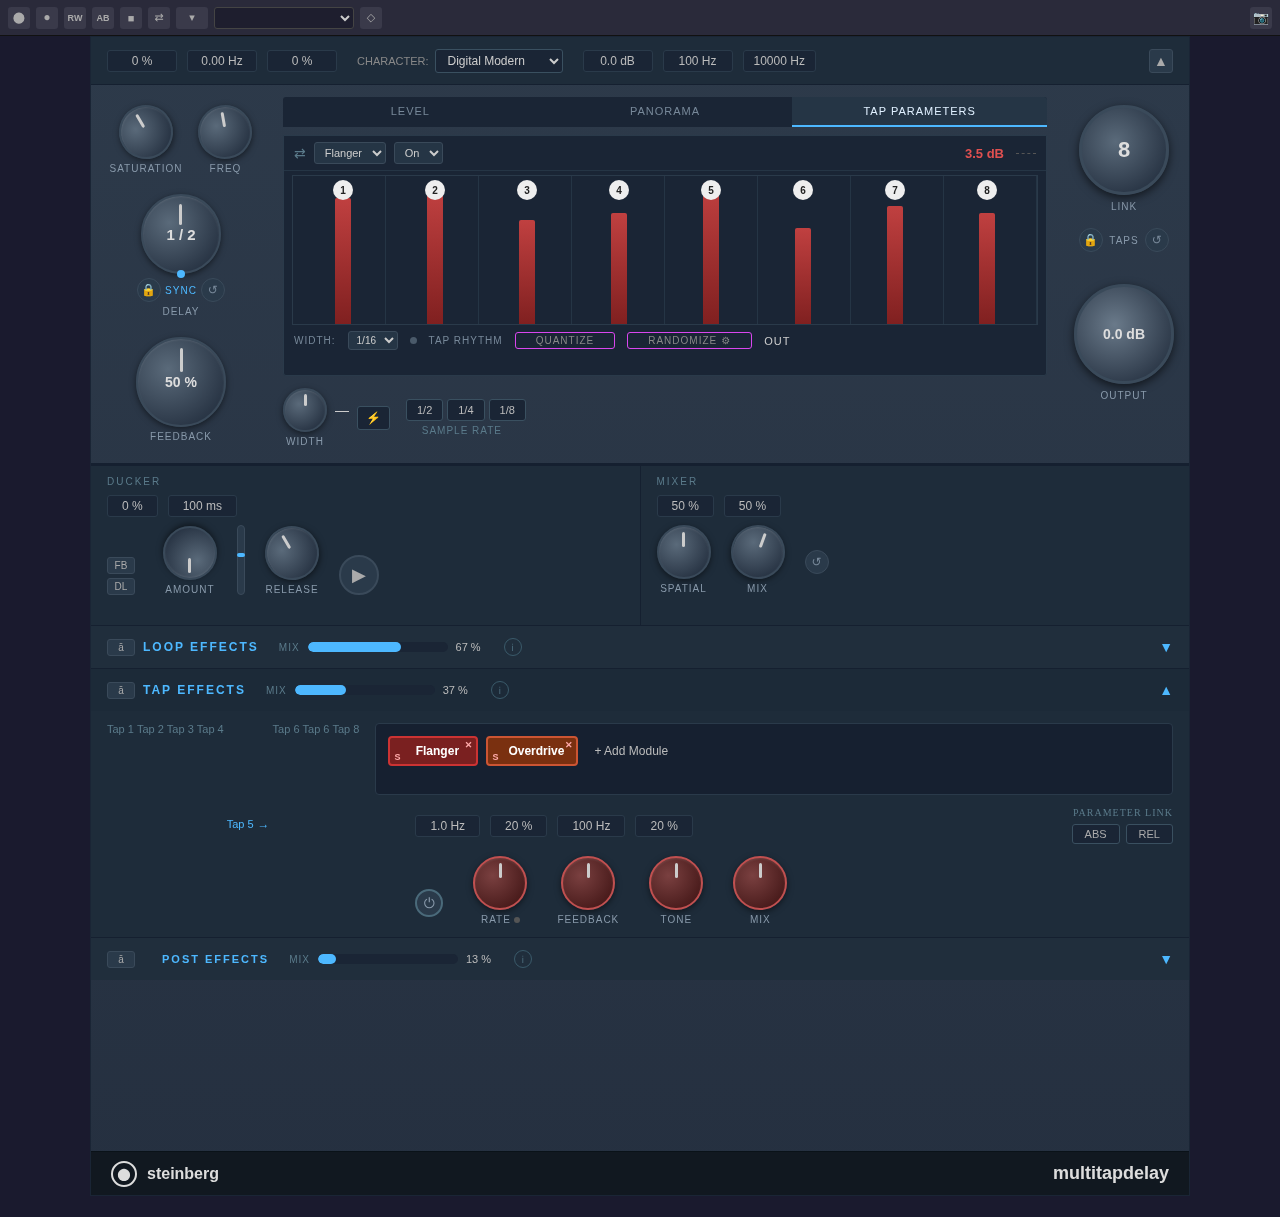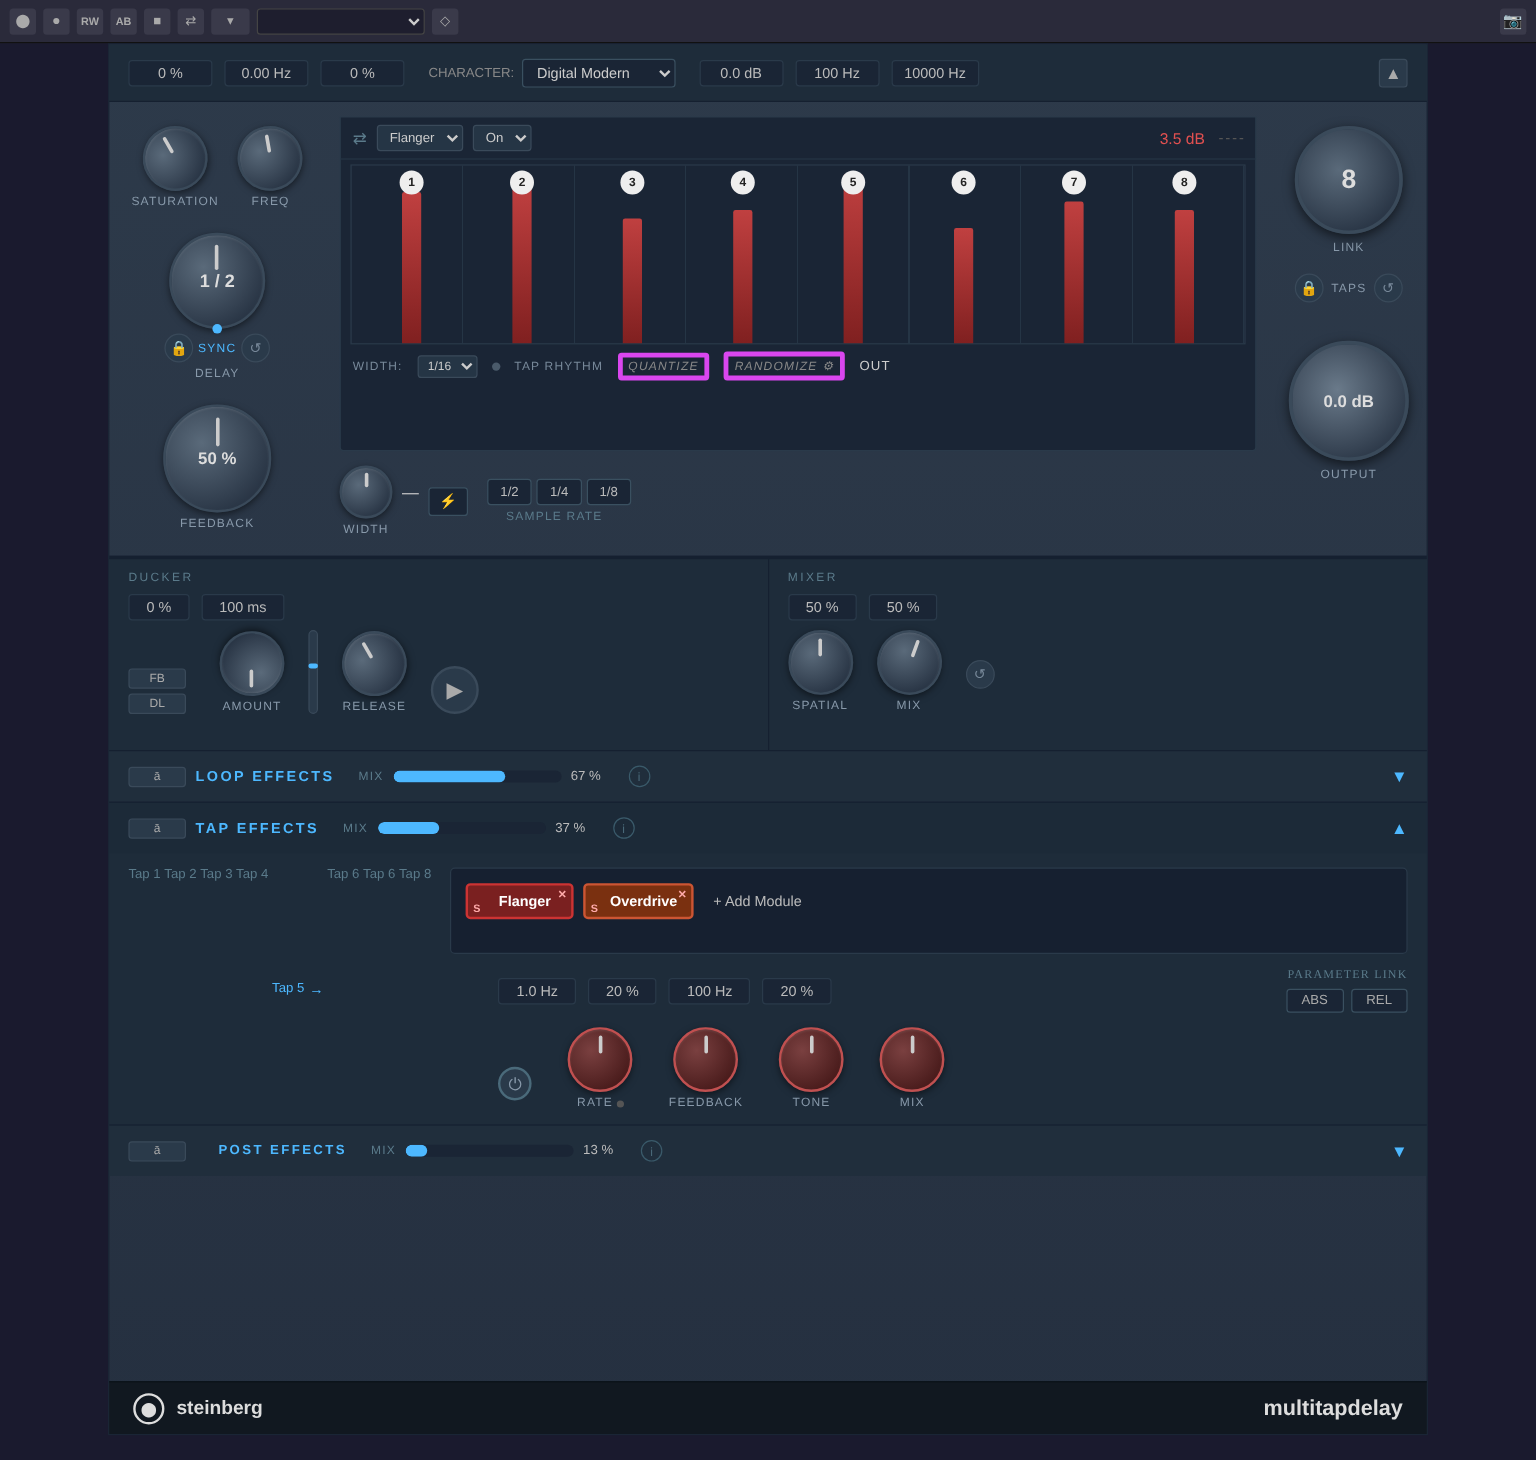--- a/index.html
+++ b/index.html
@@ -228,21 +228,21 @@
       border-radius: 3px;
       color: #ccc;
       font-size: 11px;
       padding: 3px 6px;
       cursor: pointer;
     }
     .tap-value-label {
       margin-left: auto;
       color: #e05050;
       font-size: 13px;
-      font-weight: normal;
+      font-weight: bold;
     }
 
     
     .tap-grid {
       position: relative;
       height: 160px;
       margin: 0 8px;
       border: 1px solid #2a3a4a;
       background: repeating-linear-gradient(
         90deg,
@@ -310,27 +310,27 @@
       padding: 2px 4px;
     }
     .grid-dot {
       width: 7px; height: 7px;
       background: #4a5a6a;
       border-radius: 50%;
       display: inline-block;
     }
     .grid-btn {
       background: #1a2535;
-      border: 4px solid #d946ef;
+      border: 1px solid #d946ef;
       border-radius: 3px;
       color: #888;
       font-size: 10px;
-      padding: 2px 5px;
-      cursor: pointer;
-      display: flex; align-items: center; gap: 4px; font-style: italic;
+      padding: 2px 20px;
+      cursor: pointer;
+      display: flex; align-items: center; gap: 4px;
     }
     .out-label { color: #ccc; font-size: 11px; }
 
     
     .right-col {
       width: 130px;
       display: flex;
       flex-direction: column;
       align-items: center;
       padding: 20px 10px;
@@ -403,21 +403,21 @@
       margin-right: 8px;
     }
     .fb-btn {
       background: #2a3a4a;
       border: 1px solid #3a4a5a;
       border-radius: 3px;
       color: #aaa;
       font-size: 10px;
       padding: 2px 6px;
       cursor: pointer;
-      width: 48px;
+      width: 28px;
       text-align: center;
     }
 
     
     .play-btn {
       width: 40px; height: 40px;
       border-radius: 50%;
       background: #2a3a4a;
       border: 2px solid #3a4a5a;
       display: flex; align-items: center; justify-content: center;
@@ -796,20 +796,25 @@
       <div style="position:relative; display:flex; flex-direction:column; align-items:center; gap:4px; margin-top:8px;">
         <div class="knob knob-lg" style="width:90px;height:90px;">
           <span style="font-size:14px;font-weight:bold;color:#ddd;position:absolute;">50 %</span>
         </div>
         <div class="knob-label">FEEDBACK</div>
       </div>
     </div>
 
     <div class="center-panel">
 
+      <div class="tab-bar">
+        <div class="tab">LEVEL</div>
+        <div class="tab">PANORAMA</div>
+        <div class="tab active">TAP PARAMETERS</div>
+      </div>
 
       <div class="tap-editor">
 
         <div class="tap-toolbar">
           <div class="two-arrows">⇄</div>
           <select class="tap-select">
             <option>Flanger</option>
           </select>
           <select class="tap-select">
             <option>On</option>

